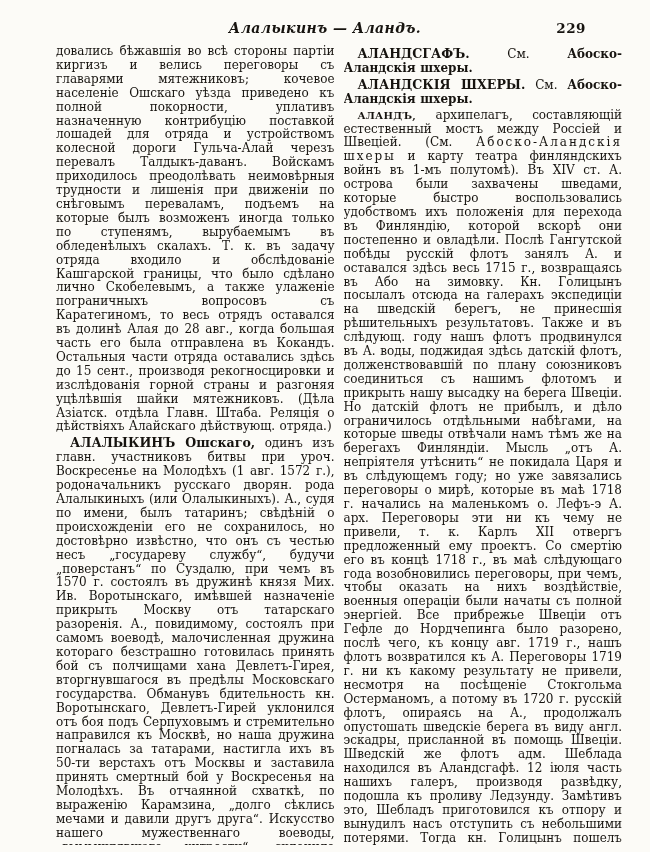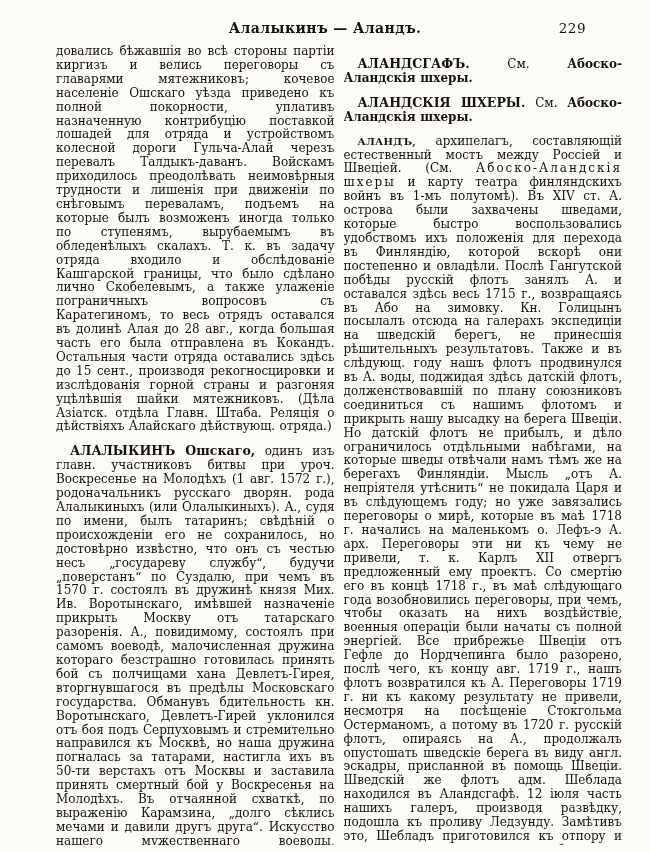--- a/index.html
+++ b/index.html
@@ -7,39 +7,39 @@
     position:relative;
     width:650px;height:852px;
     background:#fcfbf7;
     color:#16130f;
     font-family:"DejaVu Serif","Liberation Serif",serif;
     overflow:hidden;
   }
   .running-head{
     position:absolute;top:20px;left:0;width:100%;
     text-align:center;
-    font-weight:bold;font-size:14px;letter-spacing:.4px;
+    font-weight:bold;font-size:14px;letter-spacing:.4px;font-style:italic;
   }
   .page-num{
     position:absolute;top:20px;right:64px;
-    font-weight:normal;font-size:13.5px;letter-spacing:.5px;
+    font-weight:bold;font-size:13.5px;letter-spacing:.5px;
   }
   .columns{
     position:absolute;top:45px;left:56px;
     width:566px;height:800px;
     display:flex;gap:9px;overflow:hidden;
   }
   .column{
     flex:1;min-width:0;height:100%;overflow:hidden;
     font-size:12px;line-height:13.9px;
     text-align:justify;
     word-spacing:.5px;
   }
   p.para{margin:0;padding:0;}
-  p.entry{text-indent:14px;margin-top:10px;}
+  p.entry{text-indent:14px;margin-top:2px;}
   p.no-indent{text-indent:0;margin-top:0;}
   .bold{font-weight:bold;}
   .headword{font-weight:bold;font-size:12.6px;}
   .headword-large{font-weight:bold;font-size:10px;letter-spacing:.3px;}
   .spaced{letter-spacing:2px;}
 </style>
 </head>
 <body>
 
 <div class="page">
@@ -52,21 +52,21 @@
   <div class="columns">
 
     <div class="column">
       <p class="para no-indent"><span>довались бѣжавшія во всѣ стороны партіи киргизъ и велись переговоры съ главарями мятежниковъ; кочевое населеніе Ошскаго уѣзда приведено къ полной покорности, уплативъ назначенную контрибуцію поставкой лошадей для отряда и устройствомъ колесной дороги Гульча-Алай черезъ перевалъ Талдыкъ-даванъ. Войскамъ приходилось преодолѣвать неимовѣрныя трудности и лишенія при движеніи по снѣговымъ переваламъ, подъемъ на которые былъ возможенъ иногда только по ступенямъ, вырубаемымъ въ обледенѣлыхъ скалахъ. Т. к. въ задачу отряда входило и обслѣдованіе Кашгарской границы, что было сдѣлано лично Скобелевымъ, а также улаженіе пограничныхъ вопросовъ съ Каратегиномъ, то весь отрядъ оставался въ долинѣ Алая до 28 авг., когда большая часть его была отправлена въ Кокандъ. Остальныя части отряда оставались здѣсь до 15 сент., производя рекогносцировки и изслѣдованія горной страны и разгоняя уцѣлѣвшія шайки мятежниковъ. (Дѣла Азіатск. отдѣла Главн. Штаба. Реляція о дѣйствіяхъ Алайскаго дѣйствующ. отряда.)</span></p>
 
       <p class="para entry"><span class="headword">АЛАЛЫКИНЪ Ошскаго,</span>
         <span>одинъ изъ главн. участниковъ битвы при уроч. Воскресенье на Молодѣхъ (1 авг. 1572 г.), родоначальникъ русскаго дворян. рода Алалыкиныхъ (или Олалыкиныхъ). А., судя по имени, былъ татаринъ; свѣдѣній о происхожденіи его не сохранилось, но достовѣрно извѣстно, что онъ съ честью несъ „государеву службу“, будучи „поверстанъ“ по Суздалю, при чемъ въ 1570 г. состоялъ въ дружинѣ князя Мих. Ив. Воротынскаго, имѣвшей назначеніе прикрыть Москву отъ татарскаго разоренія. А., повидимому, состоялъ при самомъ воеводѣ, малочисленная дружина котораго безстрашно готовилась принять бой съ полчищами хана Девлетъ-Гирея, вторгнувшагося въ предѣлы Московскаго государства. Обманувъ бдительность кн. Воротынскаго, Девлетъ-Гирей уклонился отъ боя подъ Серпуховымъ и стремительно направился къ Москвѣ, но наша дружина погналась за татарами, настигла ихъ въ 50-ти верстахъ отъ Москвы и заставила принять смертный бой у Воскресенья на Молодѣхъ. Въ отчаянной схваткѣ, по выраженію Карамзина, „долго сѣклись мечами и давили другъ друга“. Искусство нашего мужественнаго воеводы, „вымышлявшаго хитрости“, склонило побѣду на сторону русскихъ. Побѣда стала несомнѣнною, когда нашъ обходный отрядъ, въ которомъ былъ и А., ударилъ на загнанныхъ въ узкую долину татаръ съ тыла. Богатырски работая мечомъ, А. подавалъ примѣръ доблестнымъ ратникамъ, тѣснилъ и преслѣдовалъ татаръ, поражая всѣхъ, съ кѣмъ ни встрѣчался. Пробившись къ ханскому зятю Илѣ-Мурзѣ, А. убилъ его, а затѣмъ прорубился и къ безстрашному ногайскому Мурзѣ Дивлею, котораго взялъ въ плѣнъ. Пораженіе татаръ было полное: изъ 120 тыс. Девлетъ-Гирей привелъ обратно къ Тавриду не болѣе 20 тыс. Хотя о дѣйствіяхъ обходнаго отряда имѣются отрывочныя данныя, но сохраненіе лѣтописцами подвиговъ А. даетъ основаніе предположить, что онъ былъ виднымъ начальникомъ этого отр. (</span></p>
     </div>
 
     <div class="column">
-      <p class="para entry no-indent-top" style="margin-top:12px;"><span class="headword">АЛАНДСГАФЪ.</span>
+      <p class="para entry no-indent-top" style="margin-top:2px;"><span class="headword">АЛАНДСГАФЪ.</span>
         <span>См.</span>
         <span class="bold">Абоско-Аландскія шхеры.</span></p>
 
       <p class="para entry"><span class="headword">АЛАНДСКІЯ ШХЕРЫ.</span>
         <span>См.</span>
         <span class="bold">Абоско-Аландскія шхеры.</span></p>
 
       <p class="para entry"><span class="headword-large">АЛАНДЪ,</span>
         <span>архипелагъ, составляющій естественный мостъ между Россіей и Швеціей. (См. </span><span class="spaced">Абоско-Аландскія шхеры</span><span> и карту театра финляндскихъ войнъ въ 1-мъ полутомѣ). Въ XIV ст. А. острова были захвачены шведами, которые быстро воспользовались удобствомъ ихъ положенія для перехода въ Финляндію, которой вскорѣ они постепенно и овладѣли. Послѣ Гангутской побѣды русскій флотъ занялъ А. и оставался здѣсь весь 1715 г., возвращаясь въ Або на зимовку. Кн. Голицынъ посылалъ отсюда на галерахъ экспедиціи на шведскій берегъ, не принесшія рѣшительныхъ результатовъ. Также и въ слѣдующ. году нашъ флотъ продвинулся въ А. воды, поджидая здѣсь датскій флотъ, долженствовавшій по плану союзниковъ соединиться съ нашимъ флотомъ и прикрыть нашу высадку на берега Швеціи. Но датскій флотъ не прибылъ, и дѣло ограничилось отдѣльными набѣгами, на которые шведы отвѣчали намъ тѣмъ же на берегахъ Финляндіи. Мысль „отъ А. непріятеля утѣснить“ не покидала Царя и въ слѣдующемъ году; но уже завязались переговоры о мирѣ, которые въ маѣ 1718 г. начались на маленькомъ о. Лефъ-э А. арх. Переговоры эти ни къ чему не привели, т. к. Карлъ XII отвергъ предложенный ему проектъ. Со смертію его въ концѣ 1718 г., въ маѣ слѣдующаго года возобновились переговоры, при чемъ, чтобы оказать на нихъ воздѣйствіе, военныя операціи были начаты съ полной энергіей. Все прибрежье Швеціи отъ Гефле до Нордчепинга было разорено, послѣ чего, къ концу авг. 1719 г., нашъ флотъ возвратился къ А. Переговоры 1719 г. ни къ какому результату не привели, несмотря на посѣщеніе Стокгольма Остерманомъ, а потому въ 1720 г. русскій флотъ, опираясь на А., продолжалъ опустошать шведскіе берега въ виду англ. эскадры, присланной въ помощь Швеціи. Шведскій же флотъ адм. Шеблада находился въ Аландсгафѣ. 12 іюля часть нашихъ галеръ, производя развѣдку, подошла къ проливу Ледзунду. Замѣтивъ это, Шебладъ приготовился къ отпору и вынудилъ насъ отступить съ небольшими потерями. Тогда кн. Голицынъ пошелъ навстрѣчу шведамъ со всѣми своими силами (61 галера и 29 лодокъ). Шведскій флотъ (1 корабль, 4 фрегата, 3 галеры и друг., всего 14 судовъ) стоялъ у о. Фрисберга. Свѣжій вѣтеръ не позволялъ его атаковать, и Голицынъ оттянулся къ о. Гренгаму. Тогда адм. Шебладъ, видя отступленіе русскихъ, принялъ его за уклоненіе отъ боя и самъ пожелалъ атаковать насъ для чего ему пришлось выйти изъ того пролива, который его обезпечивалъ. Сгоряча шведы зарвались вглубь шхеръ, среди лабиринта камней и мелей, а въ это время вѣтеръ стихъ и наши мелкосидящія гребныя суда получили огромное преимущество надъ парусными шведскими. У двухъ непріятельскихъ фрегатовъ выстрѣлами были сбиты снасти; они приткнулись къ мели и были взяты на абордажъ нашими галерами. Другіе два фрегата бросились въ бѣгство, но были настигнуты. Шведы, однако, такъ отчаянно</span></p>
     </div>

